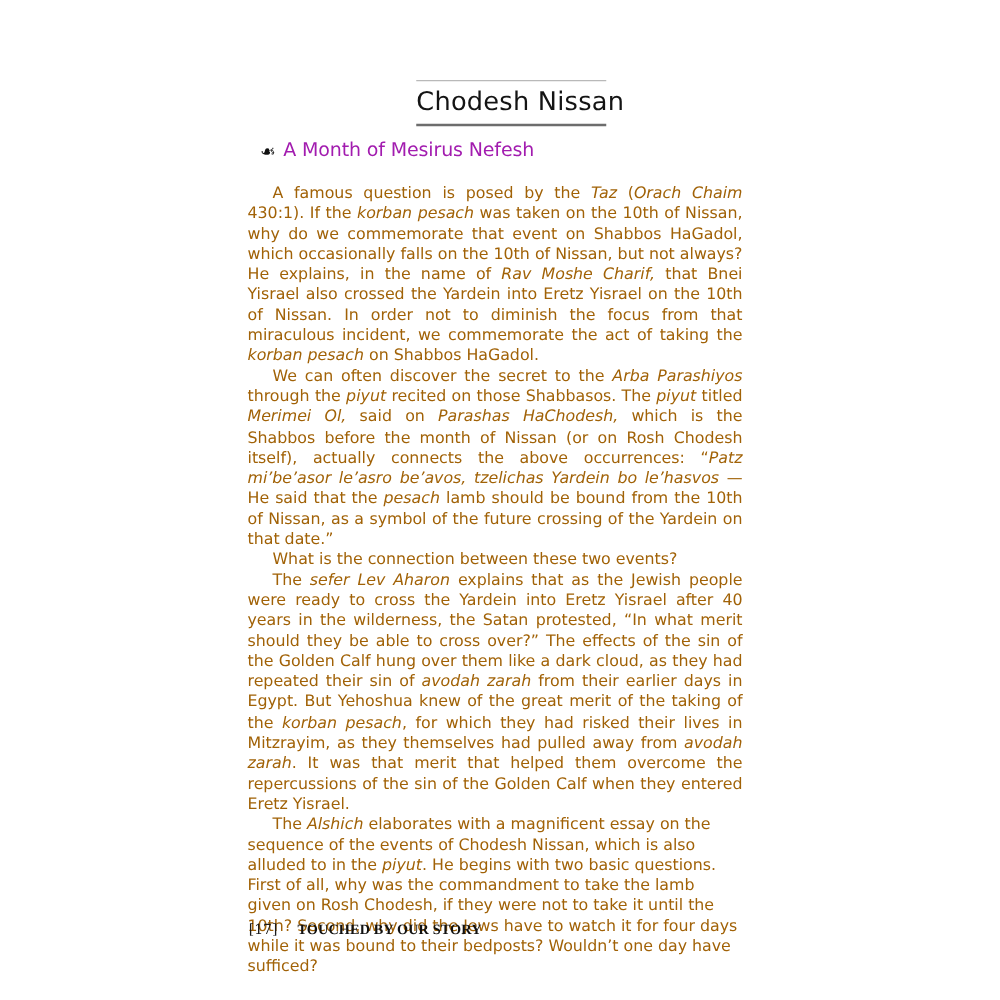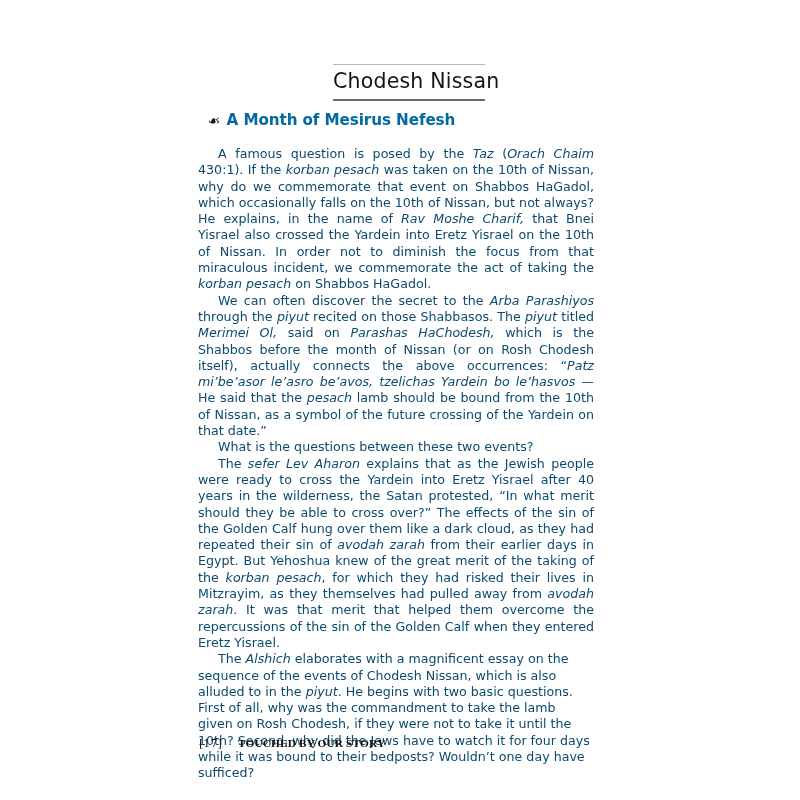--- a/index.html
+++ b/index.html
@@ -68,38 +68,38 @@
     font-size: 15px;
     line-height: 1;
     color: #111111;
     transform: scaleX(-1);
     position: relative;
     top: 1px;
   }
   .section-heading-text {
     font-family: "DejaVu Sans", sans-serif;
     font-size: 15.2px;
-    font-weight: 700;
-    color: #0369a1;
+    font-weight: 400;
+    color: #a21caf;
     letter-spacing: -0.1px;
   }
   .section-heading-text .it {
     font-style: normal;
   }
 
   
   .body-text {
     position: absolute;
     left: 198px;
     top: 146px;
     width: 396px;
     font-family: "DejaVu Sans", sans-serif;
     font-size: 12.65px;
     line-height: 16.3px;
-    color: #0c4a6e;
+    color: #a16207;
     text-align: justify;
     text-justify: inter-word;
   }
   .body-text p {
     margin: 0;
     text-indent: 20px;
     text-align: justify;
   }
   .body-text p:last-child {
     text-align: left;
@@ -144,21 +144,21 @@
   </div>
 
   <div class="section-heading">
     <span class="fleuron">❧</span>
     <span class="section-heading-text"><span>A Month of </span><span class="it">Mesirus Nefesh</span></span>
   </div>
 
   <div class="body-text" id="body-text">
       <p><span>A famous question is posed by the </span><i>Taz</i><span> (</span><i>Orach Chaim</i><span> 430:1). If the </span><i>korban pesach</i><span> was taken on the 10th of Nissan, why do we commemorate that event on Shabbos HaGadol, which occasionally falls on the 10th of Nissan, but not always? He explains, in the name of </span><i>Rav Moshe Charif,</i><span> that Bnei Yisrael also crossed the Yardein into Eretz Yisrael on the 10th of Nissan. In order not to diminish the focus from that miraculous incident, we commemorate the act of taking the </span><i>korban pesach</i><span> on Shabbos HaGadol.</span></p>
       <p><span>We can often discover the secret to the </span><i>Arba Parashiyos</i><span> through the </span><i>piyut</i><span> recited on those Shabbasos. The </span><i>piyut</i><span> titled </span><i>Merimei Ol,</i><span> said on </span><i>Parashas HaChodesh,</i><span> which is the Shabbos before the month of Nissan (or on Rosh Chodesh itself), actually connects the above occurrences: “</span><i>Patz mi’be’asor le’asro be’avos, tzelichas Yardein bo le’hasvos</i><span> — He said that the </span><i>pesach</i><span> lamb should be bound from the 10th of Nissan, as a symbol of the future crossing of the Yardein on that date.”</span></p>
-      <p><span>What is the questions between these two events?</span></p>
+      <p><span>What is the connection between these two events?</span></p>
       <p><span>The </span><i>sefer Lev Aharon</i><span> explains that as the Jewish people were ready to cross the Yardein into Eretz Yisrael after 40 years in the wilderness, the Satan protested, “In what merit should they be able to cross over?” The effects of the sin of the Golden Calf hung over them like a dark cloud, as they had repeated their sin of </span><i>avodah zarah</i><span> from their earlier days in Egypt. But Yehoshua knew of the great merit of the taking of the </span><i>korban pesach</i><span>, for which they had risked their lives in Mitzrayim, as they themselves had pulled away from </span><i>avodah zarah</i><span>. It was that merit that helped them overcome the repercussions of the sin of the Golden Calf when they entered Eretz Yisrael.</span></p>
       <p><span>The </span><i>Alshich</i><span> elaborates with a magnificent essay on the sequence of the events of Chodesh Nissan, which is also alluded to in the </span><i>piyut</i><span>. He begins with two basic questions. First of all, why was the commandment to take the lamb given on Rosh Chodesh, if they were not to take it until the 10th? Second, why did the Jews have to watch it for four days while it was bound to their bedposts? Wouldn’t one day have sufficed?</span></p>
     </div>
 
   <div class="footer">
     <span class="footer-page">[17]</span>
     <span class="footer-book">TOUCHED BY OUR STORY</span>
   </div>
 
 </div>

